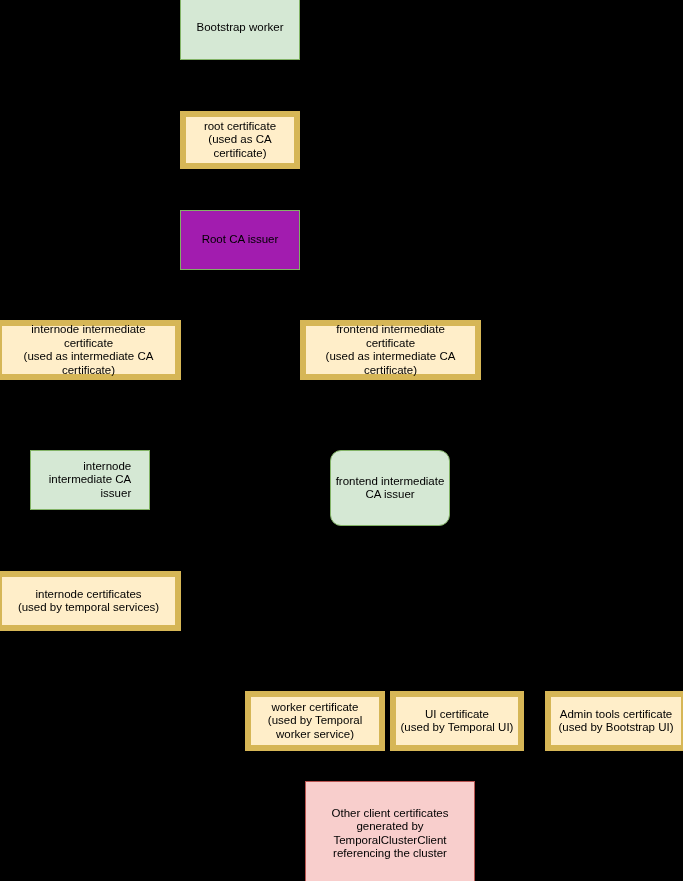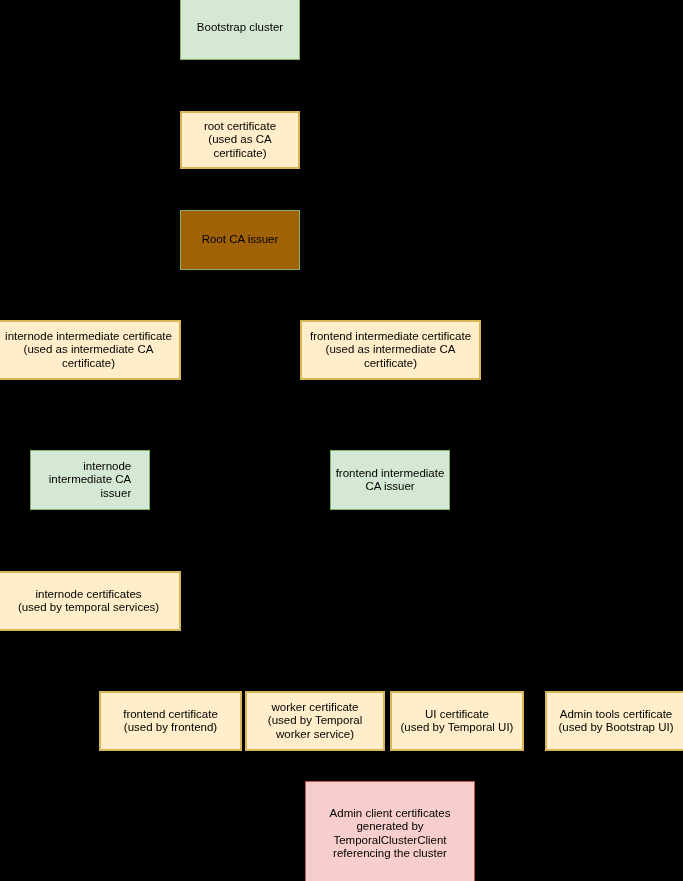--- a/index.html
+++ b/index.html
@@ -34,21 +34,21 @@
     color: #000000;
     padding: 2px 4px;
     white-space: pre-line;
   }
   .node-issuer {
     background: #d5e8d4;
     border: 1px solid #82b366;
   }
   .node-cert {
     background: #ffeec9;
-    border: 2px solid #1d4ed8;
+    border: 6px solid #1d4ed8;
   }
   .node-other {
     background: #f8cecc;
     border: 1px solid #b85450;
   }
   .edge {
     position: absolute;
     background: #000000;
   }
   .edge-v { width: 1px; }
@@ -75,44 +75,42 @@
     <div class="edge edge-v" style="left: 390px; top: 510px; height: 91px; background: rgb(0, 0, 0);"></div>
     <div class="edge edge-h" style="top: 601px; left: 315px; width: 75px; background: rgb(0, 0, 0);"></div>
     <div class="edge edge-v" style="left: 315px; top: 601px; height: 90px; background: rgb(0, 0, 0);"></div>
     <div class="edge edge-v" style="left: 390px; top: 510px; height: 91px; background: rgb(0, 0, 0);"></div>
     <div class="edge edge-h" style="top: 601px; left: 390px; width: 75px; background: rgb(0, 0, 0);"></div>
     <div class="edge edge-v" style="left: 465px; top: 601px; height: 90px; background: rgb(0, 0, 0);"></div>
     <div class="edge edge-v" style="left: 390px; top: 510px; height: 91px; background: rgb(0, 0, 0);"></div>
     <div class="edge edge-h" style="top: 601px; left: 390px; width: 226px; background: rgb(0, 0, 0);"></div>
     <div class="edge edge-v" style="left: 616px; top: 601px; height: 90px; background: rgb(0, 0, 0);"></div>
     <div class="edge edge-v" style="left: 390px; top: 510px; height: 271px; background: rgb(0, 0, 0);"></div>
-    <div class="node node-issuer" style="left: 180px; top: -5px; width: 120px; height: 65px; background: rgb(213, 232, 212); border-color: rgb(130, 179, 102); color: rgb(0, 0, 0);"><span>Bootstrap cluster</span></div>
+    <div class="node node-issuer" style="left: 180px; top: -5px; width: 120px; height: 65px; background: rgb(213, 232, 212); border-color: rgb(130, 179, 102); color: rgb(0, 0, 0);"><span>Bootstrap worker</span></div>
     <div class="node node-cert" style="left: 180px; top: 111px; width: 120px; height: 58px; background: rgb(255, 238, 201); border-color: rgb(214, 182, 86); color: rgb(0, 0, 0);"><span>root certificate
 (used as CA
 certificate)</span></div>
-    <div class="node node-issuer" style="left: 180px; top: 210px; width: 120px; height: 60px; background: #a16207; border-color: rgb(130, 179, 102); color: rgb(0, 0, 0);"><span>Root CA issuer</span></div>
+    <div class="node node-issuer" style="left: 180px; top: 210px; width: 120px; height: 60px; background: #a21caf; border-color: rgb(130, 179, 102); color: rgb(0, 0, 0);"><span>Root CA issuer</span></div>
     <div class="node node-cert" style="left: -4px; top: 320px; width: 185px; height: 60px; background: rgb(255, 238, 201); border-color: rgb(214, 182, 86); color: rgb(0, 0, 0);"><span>internode intermediate certificate
 (used as intermediate CA
 certificate)</span></div>
     <div class="node node-cert" style="left: 300px; top: 320px; width: 181px; height: 60px; background: rgb(255, 238, 201); border-color: rgb(214, 182, 86); color: rgb(0, 0, 0);"><span>frontend intermediate certificate
 (used as intermediate CA
 certificate)</span></div>
     <div class="node node-issuer" style="left: 30px; top: 450px; width: 120px; height: 60px; background: rgb(213, 232, 212); border-color: rgb(130, 179, 102); color: rgb(0, 0, 0); text-align: right;"><span>internode
 intermediate CA
 issuer</span></div>
-    <div class="node node-issuer" style="left: 330px; top: 450px; width: 120px; height: 60px; background: rgb(213, 232, 212); border-color: rgb(130, 179, 102); color: rgb(0, 0, 0);"><span>frontend intermediate
+    <div class="node node-issuer" style="left: 330px; top: 450px; width: 120px; height: 76px; background: rgb(213, 232, 212); border-color: rgb(130, 179, 102); color: rgb(0, 0, 0); border-radius: 11px;"><span>frontend intermediate
 CA issuer</span></div>
     <div class="node node-cert" style="left: -4px; top: 571px; width: 185px; height: 60px; background: rgb(255, 238, 201); border-color: rgb(214, 182, 86); color: rgb(0, 0, 0);"><span>internode certificates
 (used by temporal services)</span></div>
-    <div class="node node-cert" style="left: 99px; top: 691px; width: 143px; height: 60px; background: rgb(255, 238, 201); border-color: rgb(214, 182, 86); color: rgb(0, 0, 0);"><span>frontend certificate
-(used by frontend)</span></div>
     <div class="node node-cert" style="left: 245px; top: 691px; width: 140px; height: 60px; background: rgb(255, 238, 201); border-color: rgb(214, 182, 86); color: rgb(0, 0, 0); align-items: center;"><span>worker certificate
 (used by Temporal
 worker service)</span></div>
     <div class="node node-cert" style="left: 390px; top: 691px; width: 134px; height: 60px; background: rgb(255, 238, 201); border-color: rgb(214, 182, 86); color: rgb(0, 0, 0);"><span>UI certificate
 (used by Temporal UI)</span></div>
     <div class="node node-cert" style="left: 545px; top: 691px; width: 142px; height: 60px; background: rgb(255, 238, 201); border-color: rgb(214, 182, 86); color: rgb(0, 0, 0);"><span>Admin tools certificate
 (used by Bootstrap UI)</span></div>
-    <div class="node node-other" style="left: 305px; top: 781px; width: 170px; height: 105px; background: rgb(248, 206, 204); border-color: rgb(184, 84, 80); color: rgb(0, 0, 0);"><span>Admin client certificates
+    <div class="node node-other" style="left: 305px; top: 781px; width: 170px; height: 105px; background: rgb(248, 206, 204); border-color: rgb(184, 84, 80); color: rgb(0, 0, 0);"><span>Other client certificates
 generated by
 TemporalClusterClient
 referencing the cluster</span></div>
   </div>
 
 </body></html>

